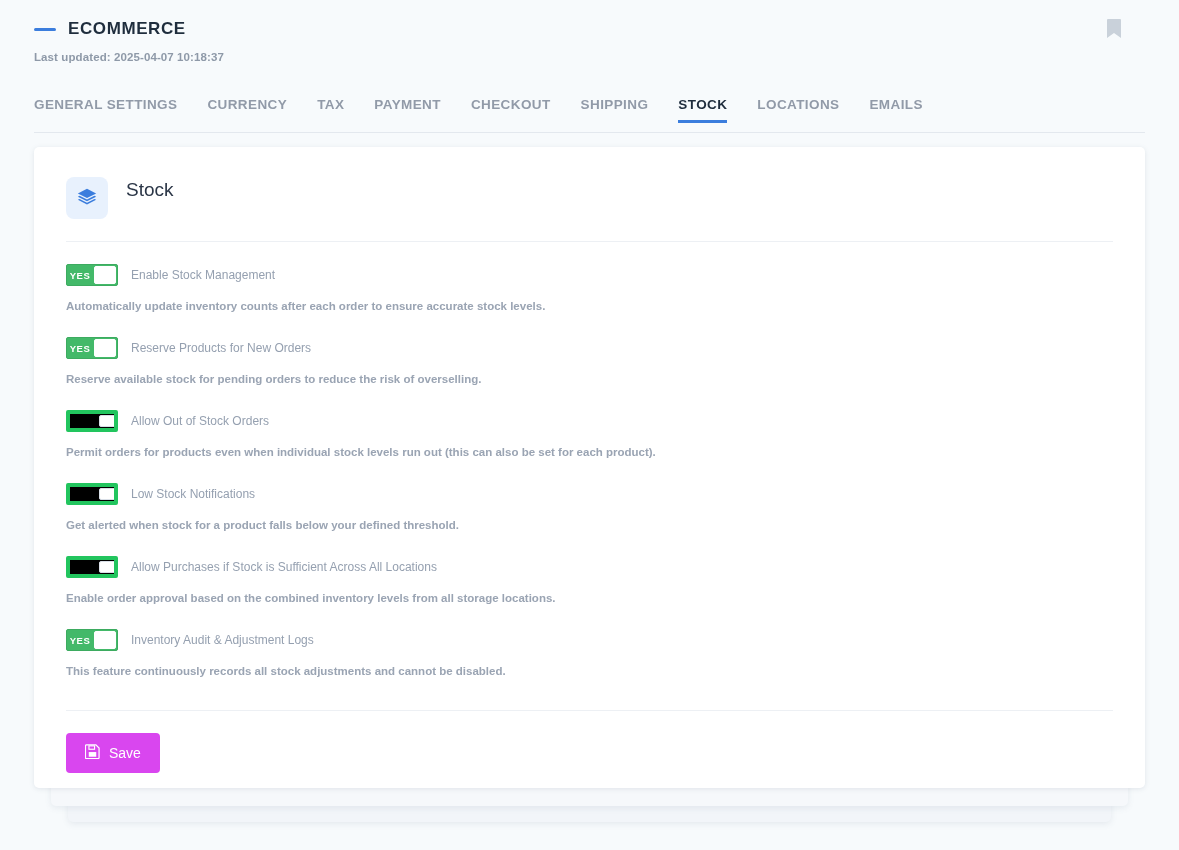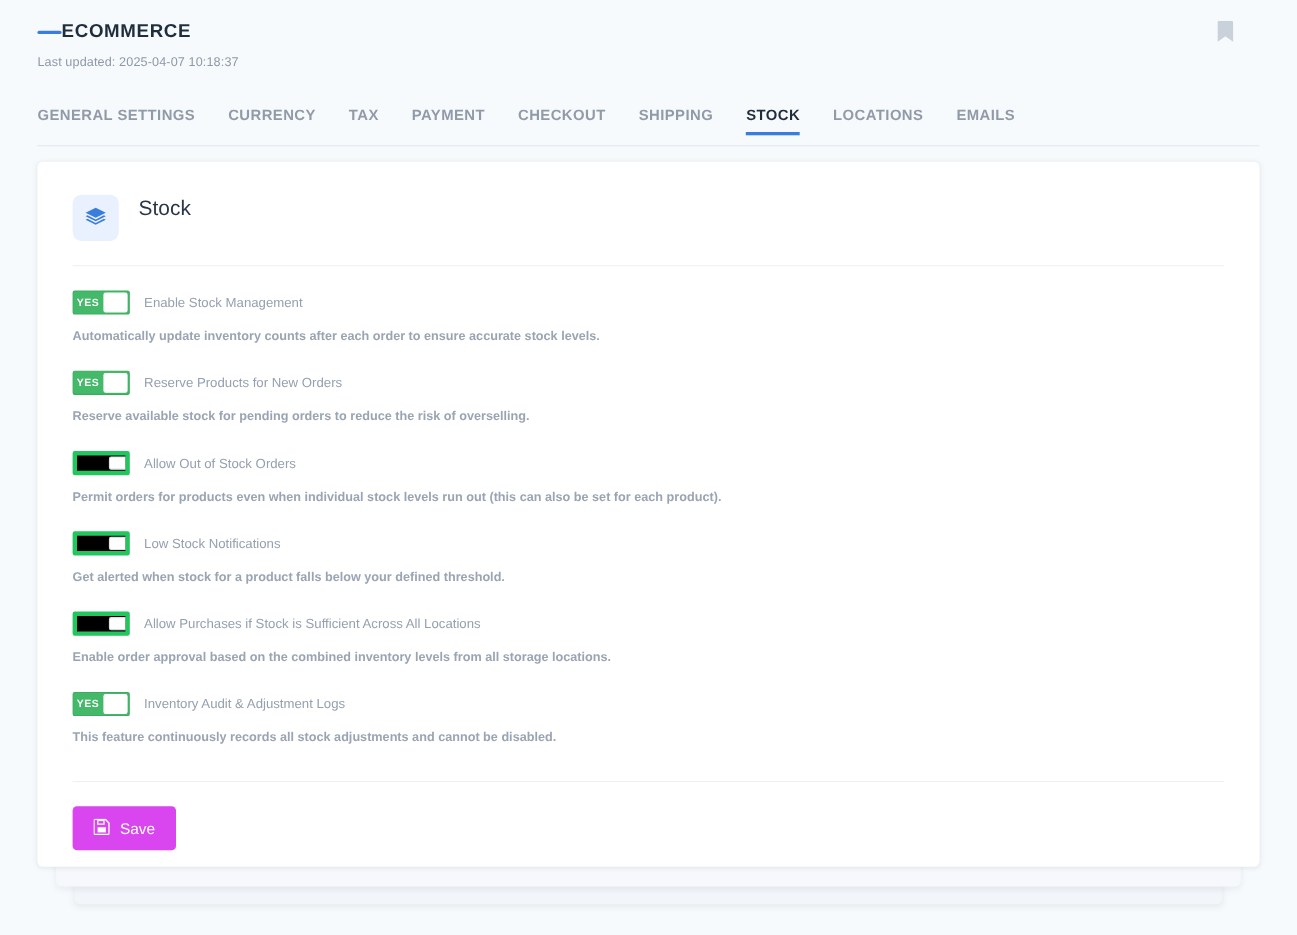--- a/index.html
+++ b/index.html
@@ -7,31 +7,31 @@
     margin: 0; padding: 0;
     width: 1179px; height: 850px;
     background: #f7fafc;
     font-family: "Liberation Sans", sans-serif;
     -webkit-font-smoothing: antialiased;
   }
   .page { position: relative; width: 1179px; height: 850px; overflow: hidden; }
 
   
   .header { padding: 18px 34px 0 34px; position: relative; }
-  .title-row { display: flex; align-items: center; }
+  .title-row { display: flex; align-items: center; gap: 12px; }
   .title-dash {
     display: inline-block; width: 22px; height: 3px;
     background: #3b7ddd; border-radius: 2px;
   }
   .page-title {
     font-size: 17px; font-weight: bold; color: #1f2d3d;
     letter-spacing: 0.6px; line-height: 22px;
   }
   .last-updated {
-    margin-top: 11px; font-size: 11.5px; font-weight: normal;
+    margin-top: 11px; font-size: 11.5px; font-weight: bold;
     color: #8e99a8; letter-spacing: 0.1px;
   }
   .bookmark-icon {
     position: absolute; top: 18px; right: 56px;
     width: 18px; height: 24px; cursor: pointer;
   }
 
   
   .tabs {
     margin: 34px 34px 0 34px;

